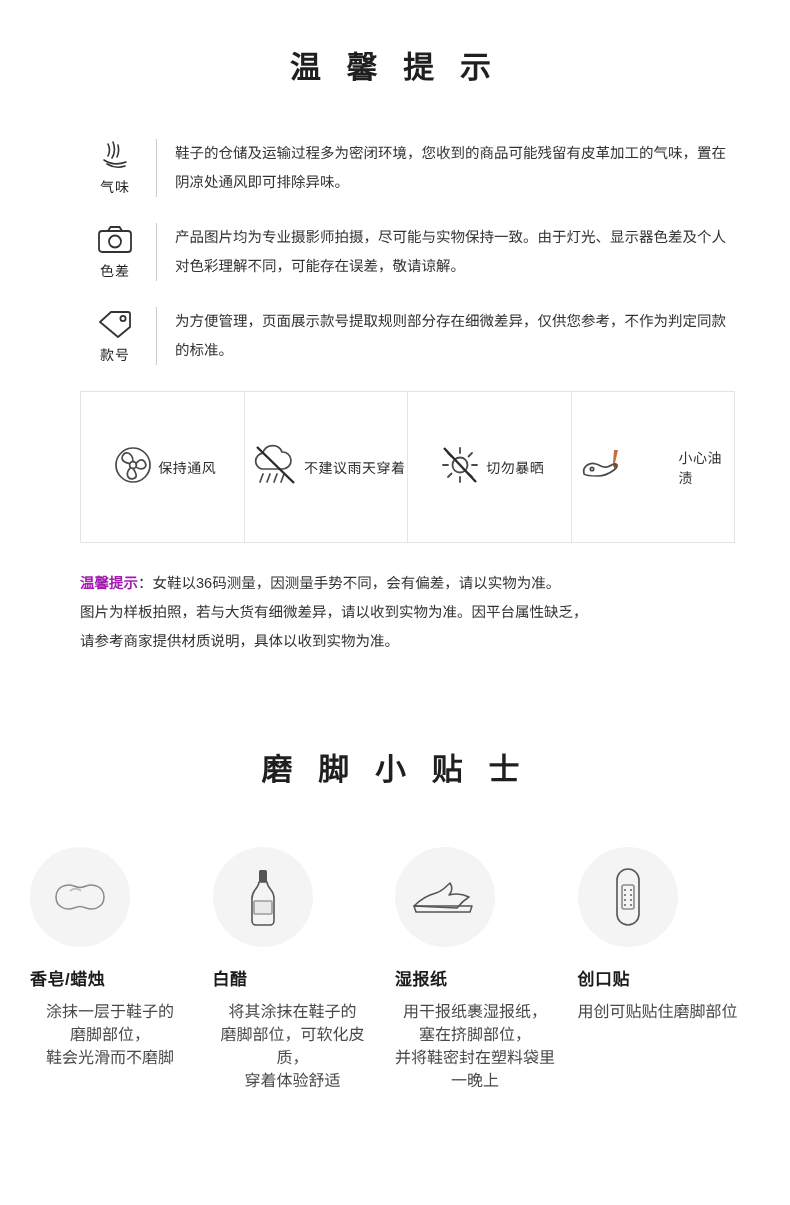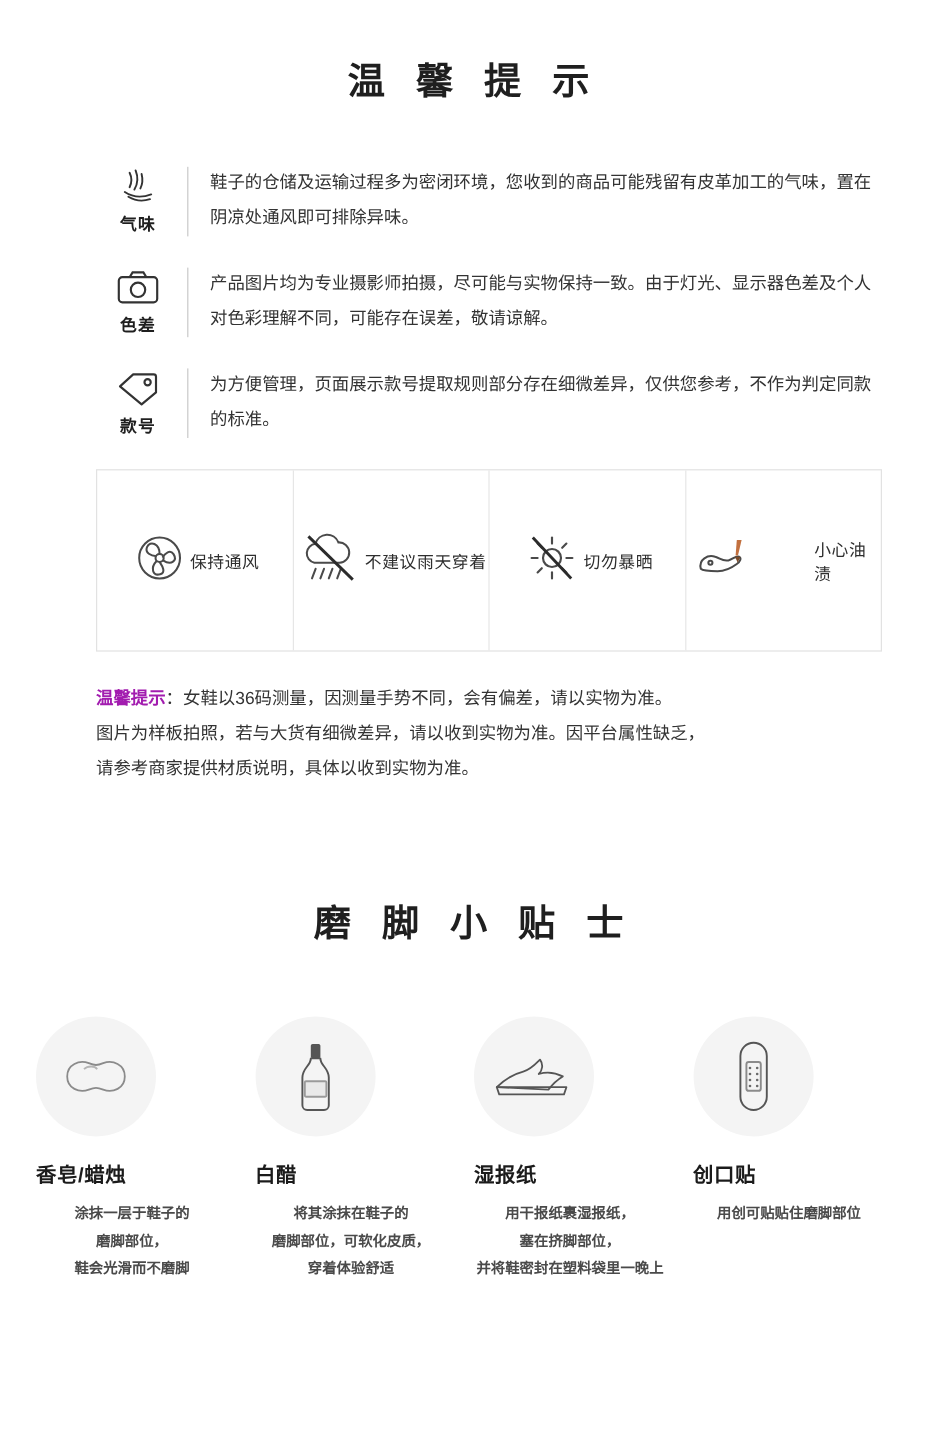--- a/index.html
+++ b/index.html
@@ -51,21 +51,21 @@
   }
   .notice-icon {
     height: 34px;
     display: flex;
     align-items: center;
     justify-content: center;
   }
   .notice-icon svg { display: block; }
   .notice-label {
     font-size: 14px;
-    font-weight: bold;
+    font-weight: normal;
     color: #1f1f1f;
     margin-top: 3px;
     letter-spacing: 1px;
   }
   .notice-text {
     border-left: 1px solid #c9c9c9;
     padding-left: 18px;
     margin-left: 4px;
     font-size: 14.5px;
     line-height: 29px;
@@ -136,26 +136,25 @@
   }
   .remedy-name {
     margin-top: 18px;
     font-size: 17px;
     font-weight: bold;
     color: #1b1b1b;
     letter-spacing: 0.5px;
   }
   .remedy-desc {
     margin-top: 10px;
-    font-size: 12px;
+    font-size: 16px;
     line-height: 23px;
     color: #4a4a4a;
     text-align: center;
     width: 160px;
-    font-weight: bold;
   }
 </style>
 </head>
 <body>
 
 <div class="page">
 
   <div class="section-title" id="tips-title">温 馨 提 示</div>
 
   <div class="notice-list">

